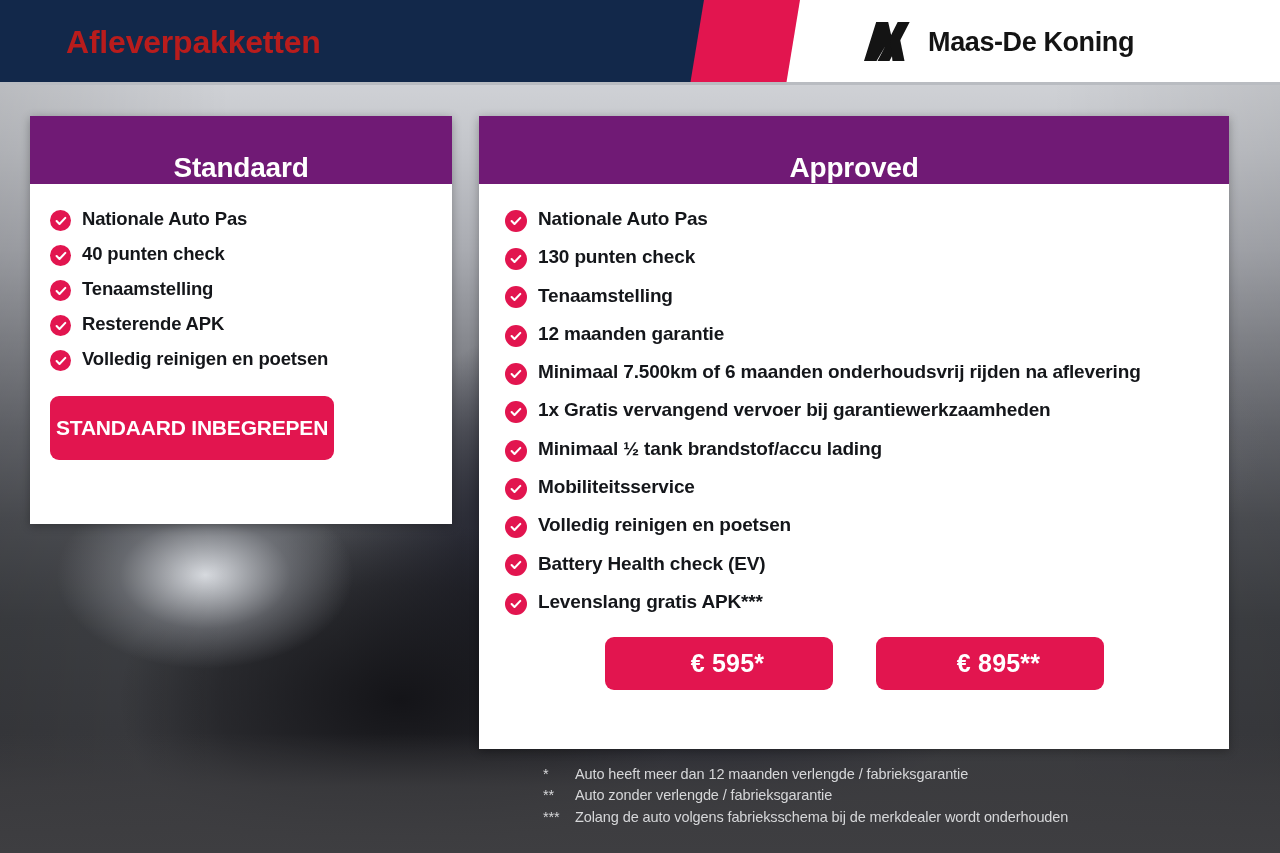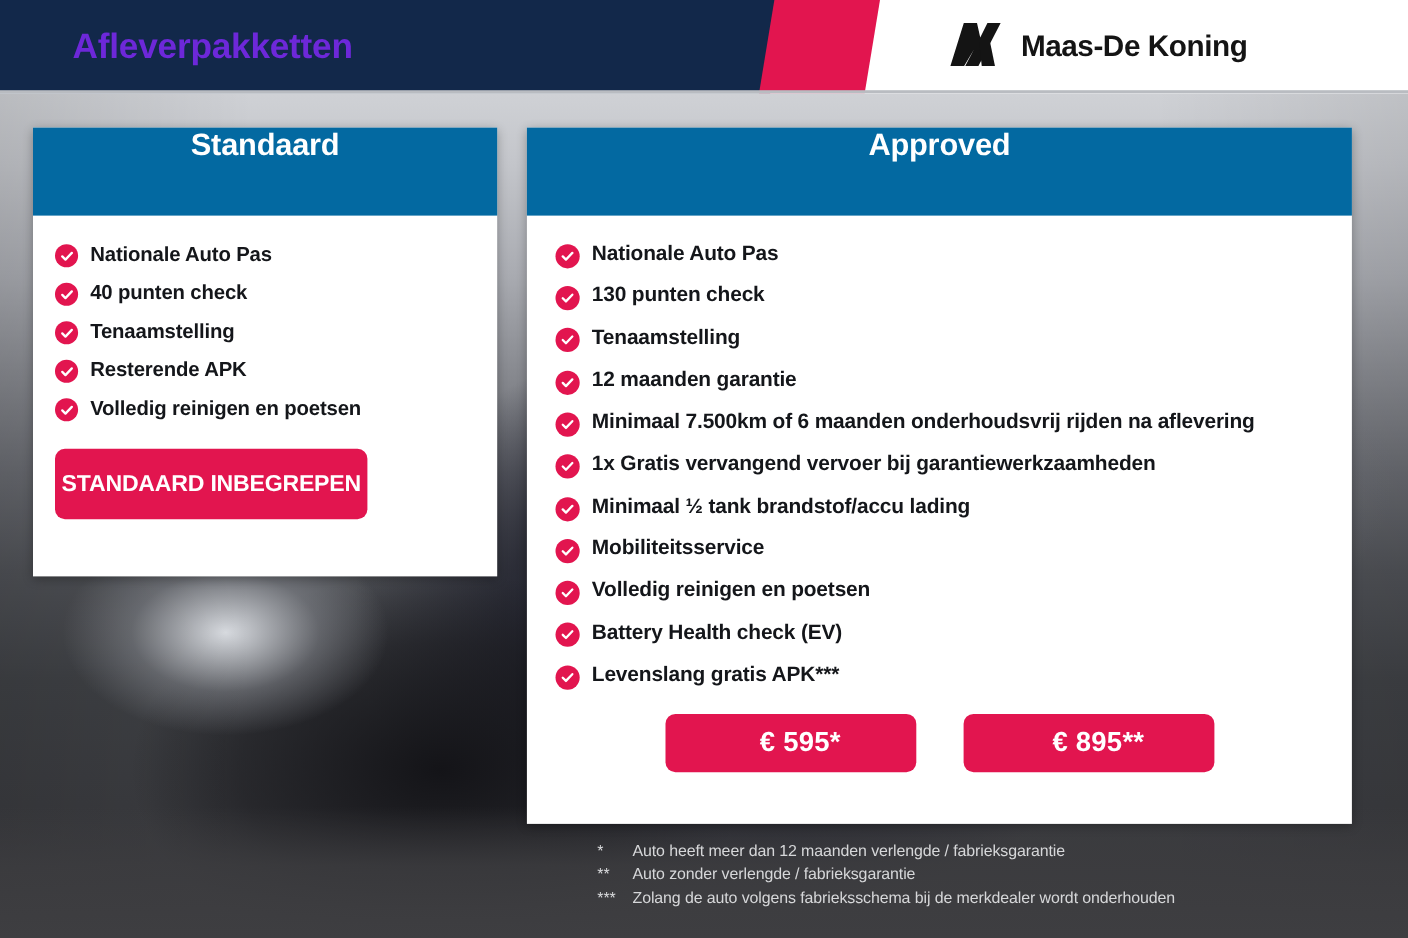--- a/index.html
+++ b/index.html
@@ -76,21 +76,21 @@
     background: #e2154f;
     clip-path: polygon(12.7% 0, 100% 0, 87.3% 100%, 0 100%);
   }
   .header-title {
     position: absolute;
     left: 66px;
     top: 0;
     height: 85px;
     display: flex;
     align-items: center;
-    color: #6d28d9;
+    color: #b91c1c;
     font-size: 32px;
     font-weight: bold;
     letter-spacing: -0.2px;
     white-space: nowrap;
   }
   .brand {
     position: absolute;
     right: 146px;
     top: 0;
     height: 85px;
@@ -116,24 +116,24 @@
   .card {
     position: absolute;
     background: #ffffff;
     box-shadow: 0 2px 9px rgba(0,0,0,0.30);
     z-index: 4;
   }
   .card-std   { left: 30px;  top: 116px; width: 422px; height: 408px; }
   .card-appr  { left: 479px; top: 116px; width: 750px; height: 633px; }
 
   .card-head {
-    background: #0369a1;
-    height: 80px;
-    display: flex;
-    align-items: flex-start;
+    background: #701a75;
+    height: 68px;
+    display: flex;
+    align-items: flex-end;
     justify-content: center;
   }
   .card-head-title {
     color: #ffffff;
     font-size: 28px;
     font-weight: bold;
     letter-spacing: -0.2px;
   }
 
   .card-body { padding: 22px 0 0 0; }

